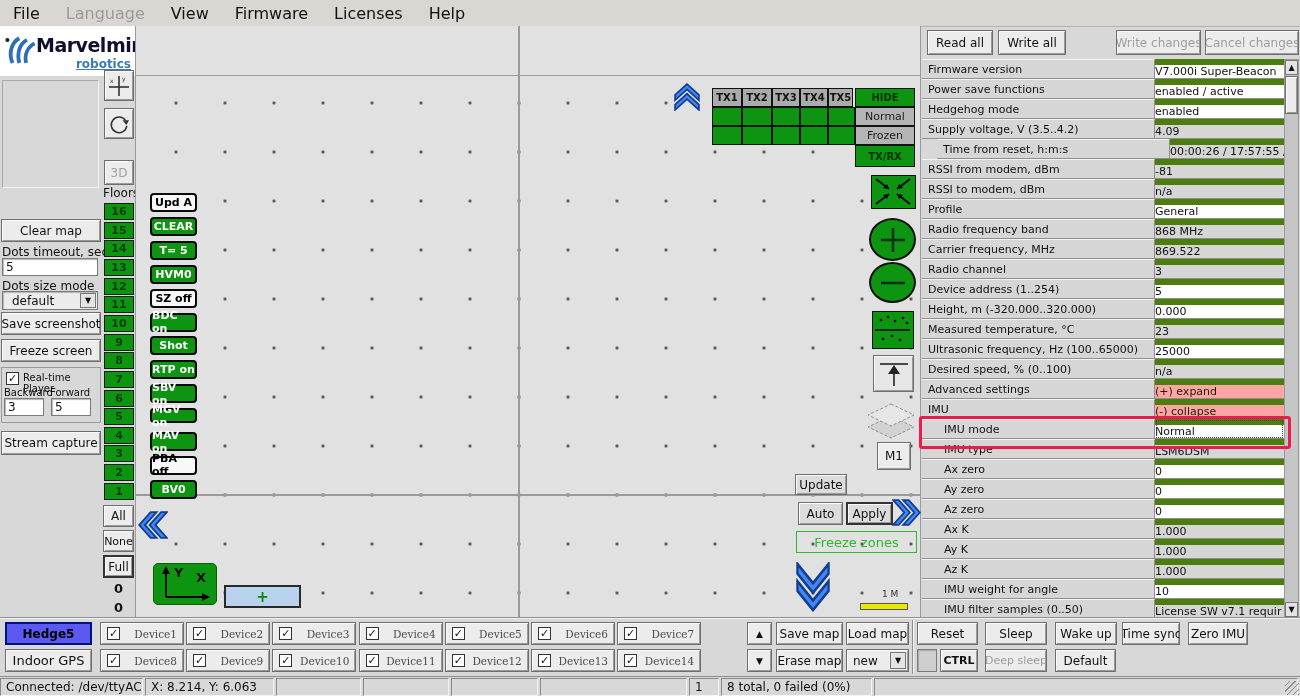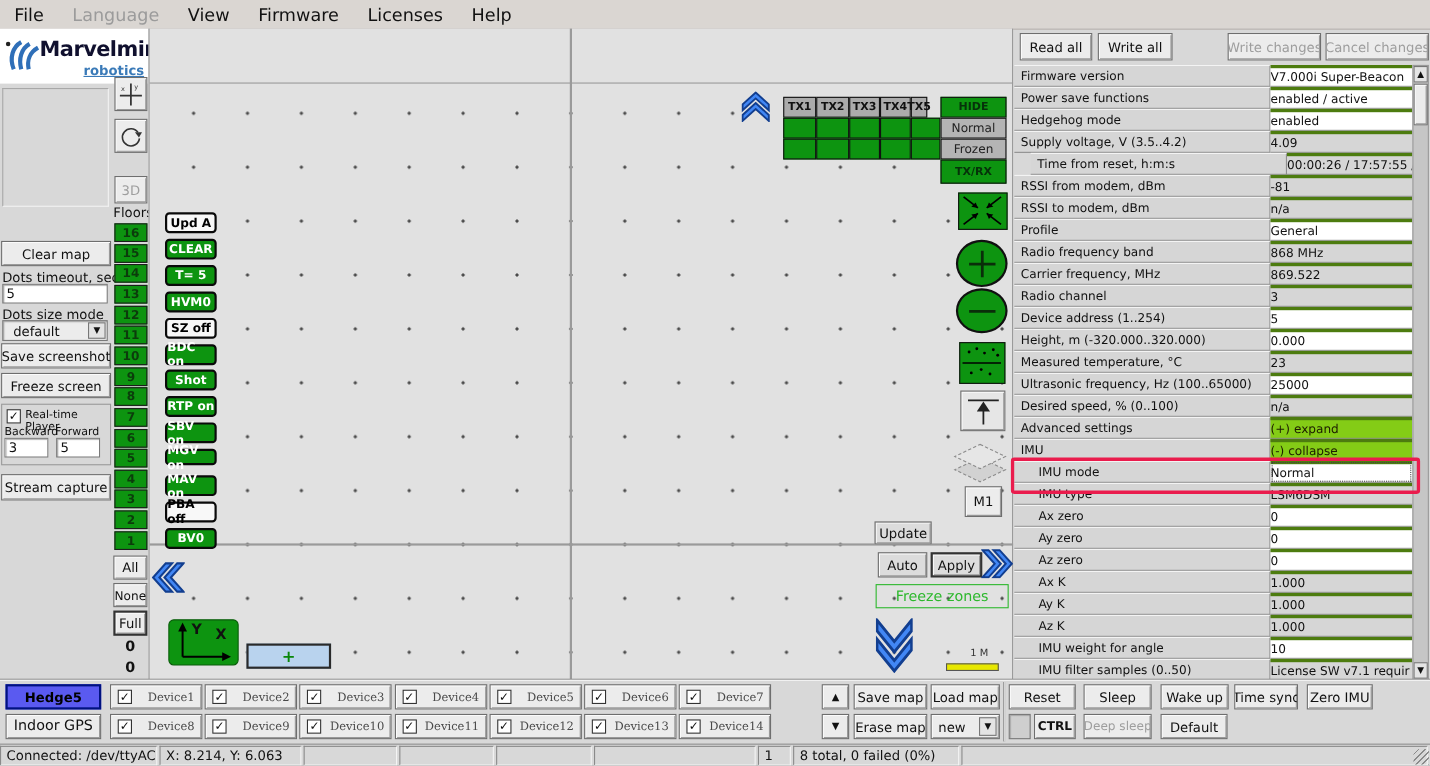--- a/index.html
+++ b/index.html
@@ -41,24 +41,24 @@
   .txgreen{background:#0d9410;color:#06320a;}
   .txgray{background:#b4b4b4;color:#222;}
   
   #param-table{position:absolute;left:922px;top:59px;width:362px;height:559px;overflow:hidden;}
   .prow{position:absolute;left:0;width:362px;height:20px;display:flex;}
   .plabel{width:233px;background:#d6d6d6;border-bottom:1px solid #8e8e8e;border-top:1px solid #f4f4f4;
        border-right:1px solid #8e8e8e;font-size:11px;display:flex;align-items:center;
        padding-left:6px;box-sizing:border-box;white-space:nowrap;overflow:hidden;}
   .plabel.ind{padding-left:22px;}
   .pvalue{flex:1;font-size:11px;display:flex;align-items:center;box-sizing:border-box;
-       border-bottom:1px solid #8e8e8e;border-top:3px solid #4d7c0f;white-space:nowrap;overflow:hidden;}
+       border-bottom:1px solid #8e8e8e;border-top:6px solid #4d7c0f;white-space:nowrap;overflow:hidden;}
   .vwhite{background:#ffffff;}
   .vgray{background:#d6d6d6;}
-  .volive{background:#84cc16;color:#1d1d00;}
+  .volive{background:#fca5a5;color:#1d1d00;}
   .vsel{outline:1px dotted #444;outline-offset:-2px;}
   .redbox{position:absolute;border:3px solid #ea1c4d;border-radius:3px;pointer-events:none;z-index:6;}
   
   .devbtn{position:absolute;height:23px;width:84px;background:#ececec;border:1px solid #6e6e6e;
        box-shadow:inset 1px 1px 0 #fbfbfb,inset -1px -1px 0 #9a9a9a;display:flex;align-items:center;
        justify-content:space-between;padding:0 6px;box-sizing:border-box;}
   .devbtn span.dlbl{font-size:10.5px;color:#4a4a4a;font-family:"DejaVu Serif",serif;}
   .scell{height:18px;border:1px solid;border-color:#8a8a8a #f4f4f4 #f4f4f4 #8a8a8a;
        display:flex;align-items:center;padding:0 5px;font-size:12px;box-sizing:border-box;
        margin-right:2px;white-space:nowrap;overflow:hidden;background:#d8d8d8;}
@@ -432,21 +432,21 @@
     <div class="modebtn abs green" style="left: 150px; top: 360.3px; width: 47px; height: 19px;">RTP on</div>
     <div class="modebtn abs green" style="left: 150px; top: 384.2px; width: 47px; height: 19px;">SBV on</div>
     <div class="modebtn abs green" style="left: 150px; top: 408.1px; width: 47px; height: 15px;">MGV on</div>
     <div class="modebtn abs green" style="left: 150px; top: 432px; width: 47px; height: 19px;">MAV on</div>
     <div class="modebtn abs light" style="left: 150px; top: 455.9px; width: 47px; height: 19px;">PBA off</div>
     <div class="modebtn abs green" style="left: 150px; top: 479.8px; width: 47px; height: 19px;">BV0</div>
     <div class="txc abs txhead" style="left: 712px; top: 88px; width: 30px; height: 19px;">TX1</div>
     <div class="txc abs txhead" style="left: 742px; top: 88px; width: 30px; height: 19px;">TX2</div>
     <div class="txc abs txhead" style="left: 772px; top: 88px; width: 28px; height: 19px;">TX3</div>
     <div class="txc abs txhead" style="left: 800px; top: 88px; width: 28px; height: 19px;">TX4</div>
-    <div class="txc abs txhead" style="left: 828px; top: 88px; width: 15px; height: 19px;">TX5</div>
+    <div class="txc abs txhead" style="left: 828px; top: 88px; width: 25px; height: 19px;">TX5</div>
     <div class="txc abs txgreen" style="left: 855px; top: 88px; width: 60px; height: 19px;">HIDE</div>
     <div class="txc abs txgreen" style="left: 712px; top: 107px; width: 30px; height: 19px;"></div>
     <div class="txc abs txgreen" style="left: 742px; top: 107px; width: 30px; height: 19px;"></div>
     <div class="txc abs txgreen" style="left: 772px; top: 107px; width: 28px; height: 19px;"></div>
     <div class="txc abs txgreen" style="left: 800px; top: 107px; width: 28px; height: 19px;"></div>
     <div class="txc abs txgreen" style="left: 828px; top: 107px; width: 27px; height: 19px;"></div>
     <div class="txc abs txgray" style="left: 855px; top: 107px; width: 60px; height: 19px; font-weight: normal; font-size: 11px;">Normal</div>
     <div class="txc abs txgreen" style="left: 712px; top: 126px; width: 30px; height: 19px;"></div>
     <div class="txc abs txgreen" style="left: 742px; top: 126px; width: 30px; height: 19px;"></div>
     <div class="txc abs txgreen" style="left: 772px; top: 126px; width: 28px; height: 19px;"></div>

